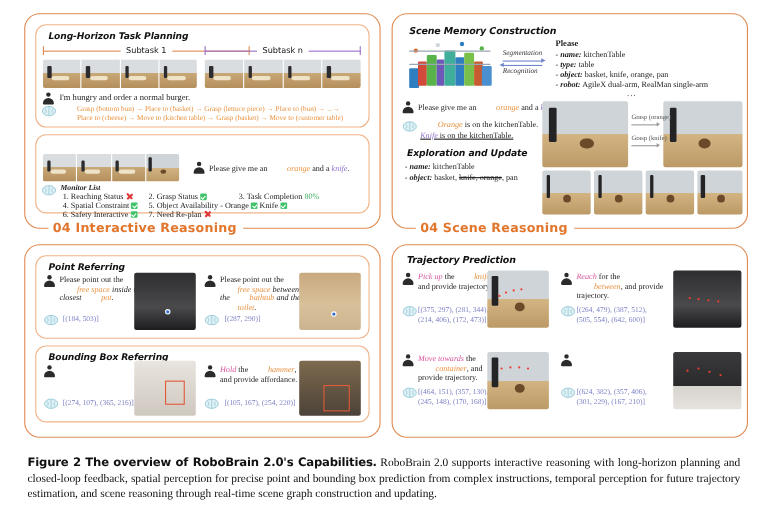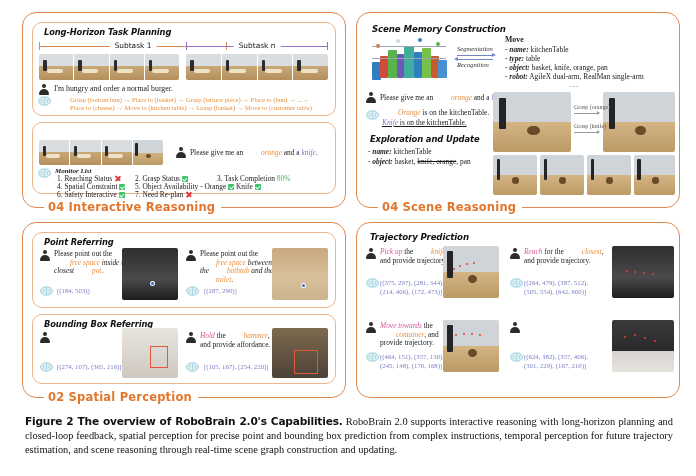--- a/index.html
+++ b/index.html
@@ -298,21 +298,21 @@
     <i style="left:6px;top:22px;width:74px;height:1px;background:#9aa6b4;"></i>
   </div>
 
   <div class="t ital" style="left:457px;top:45px;font-size:6.6px;color:#333;">Segmentation</div>
   <div class="arrowline" style="left:457px;top:55px;width:36px;"></div>
   <div class="arrowhead ah-r" style="left:492px;top:53px;"></div>
   <div class="arrowline" style="left:457px;top:59px;width:36px;"></div>
   <div class="arrowhead ah-l" style="left:454px;top:57px;"></div>
   <div class="t ital" style="left:457px;top:61px;font-size:6.6px;color:#333;">Recognition</div>
 
-  <div class="t bld" style="left:505px;top:36px;font-size:7.8px;">Move</div>
+  <div class="t bld" style="left:505px;top:36px;font-size:7.8px;">Please</div>
   <div class="t" style="left:505px;top:46px;">-&nbsp;<span class="bld ital">name:</span><span> kitchenTable</span></div>
   <div class="t" style="left:505px;top:55px;">-&nbsp;<span class="bld ital">type:</span><span> table</span></div>
   <div class="t" style="left:505px;top:64px;">-&nbsp;<span class="bld ital">object:</span><span> basket, knife, orange, pan</span></div>
   <div class="t" style="left:505px;top:73px;">-&nbsp;<span class="bld ital">robot:</span><span> AgileX dual-arm, RealMan single-arm</span></div>
   <div class="dots" style="left:570px;top:80px;">...</div>
 
   <div class="person" style="left:366px;top:92px;"></div>
   <div class="t" style="left:380px;top:94px;">
     <span>Please give me an </span><span class="orange">orange</span><span> and a </span><span class="purple">knife</span><span>.</span>
   </div>
@@ -342,21 +342,20 @@
   <div class="t" style="left:574px;top:122px;font-size:6px;color:#555;">Grasp (knife)</div>
   <div class="greyline" style="left:574px;top:132px;width:24px;"></div>
   <div class="greyhead" style="left:597px;top:130px;"></div>
 
   <div class="imgbox frame table" style="left:493px;top:155px;width:44px;height:40px;"></div>
   <div class="imgbox frame table" style="left:540px;top:155px;width:44px;height:40px;"></div>
   <div class="imgbox frame table" style="left:587px;top:155px;width:44px;height:40px;"></div>
   <div class="imgbox frame table" style="left:634px;top:155px;width:41px;height:40px;"></div>
 
   <div class="quad" id="quad2"></div>
-  <div class="quad-label" id="lbl2">02 Spatial Perception</div>
 
   <div class="card" style="left:32px;top:232px;width:304px;height:76px;"></div>
   <div class="card-title" style="left:40px;top:237px;">Point Referring</div>
 
   <div class="person" style="left:40px;top:250px;"></div>
   <div class="tw" style="left:54px;top:250px;width:78px;">
     <span>Please point out the </span><span class="orange">free space</span><span class="ital"> inside</span>
     <span class="ital">the closest </span><span class="orange">pot</span><span>.</span>
   </div>
   <div class="brain" style="left:40px;top:286px;">
@@ -436,21 +435,21 @@
   <div class="t coord" style="left:380px;top:288px;">(214, 406), (172, 473)]</div>
   <div class="imgbox frame table" style="left:443px;top:246px;width:56px;height:52px;">
     <div class="trajdot" style="left:10px;top:22px;"></div>
     <div class="trajdot" style="left:16px;top:19px;"></div>
     <div class="trajdot" style="left:23px;top:17px;"></div>
     <div class="trajdot" style="left:30px;top:16px;"></div>
   </div>
 
   <div class="person" style="left:510px;top:248px;"></div>
   <div class="tw" style="left:524px;top:248px;width:80px;">
-    <span class="pink">Reach</span><span> for the </span><span class="orange">closest</span><span>,</span>
+    <span class="pink">Reach</span><span> for the </span><span class="orange">between</span><span>,</span>
     <span>and provide trajectory.</span>
   </div>
   <div class="brain" style="left:510px;top:278px;">
     <svg width="13" height="10" viewBox="0 0 26 20">
       <ellipse cx="13" cy="10" rx="12" ry="8.5" fill="#dff0f5" stroke="#7fbfd0" stroke-width="1.4"></ellipse>
       <path d="M13 2.5 V17.5 M6 6 Q10 10 6 14 M20 6 Q16 10 20 14" stroke="#7fbfd0" stroke-width="1.1" fill="none"></path>
     </svg>
   </div>
   <div class="t coord" style="left:524px;top:279px;">[(264, 479), (387, 512),</div>
   <div class="t coord" style="left:524px;top:288px;">(505, 554), (642, 600)]</div>

